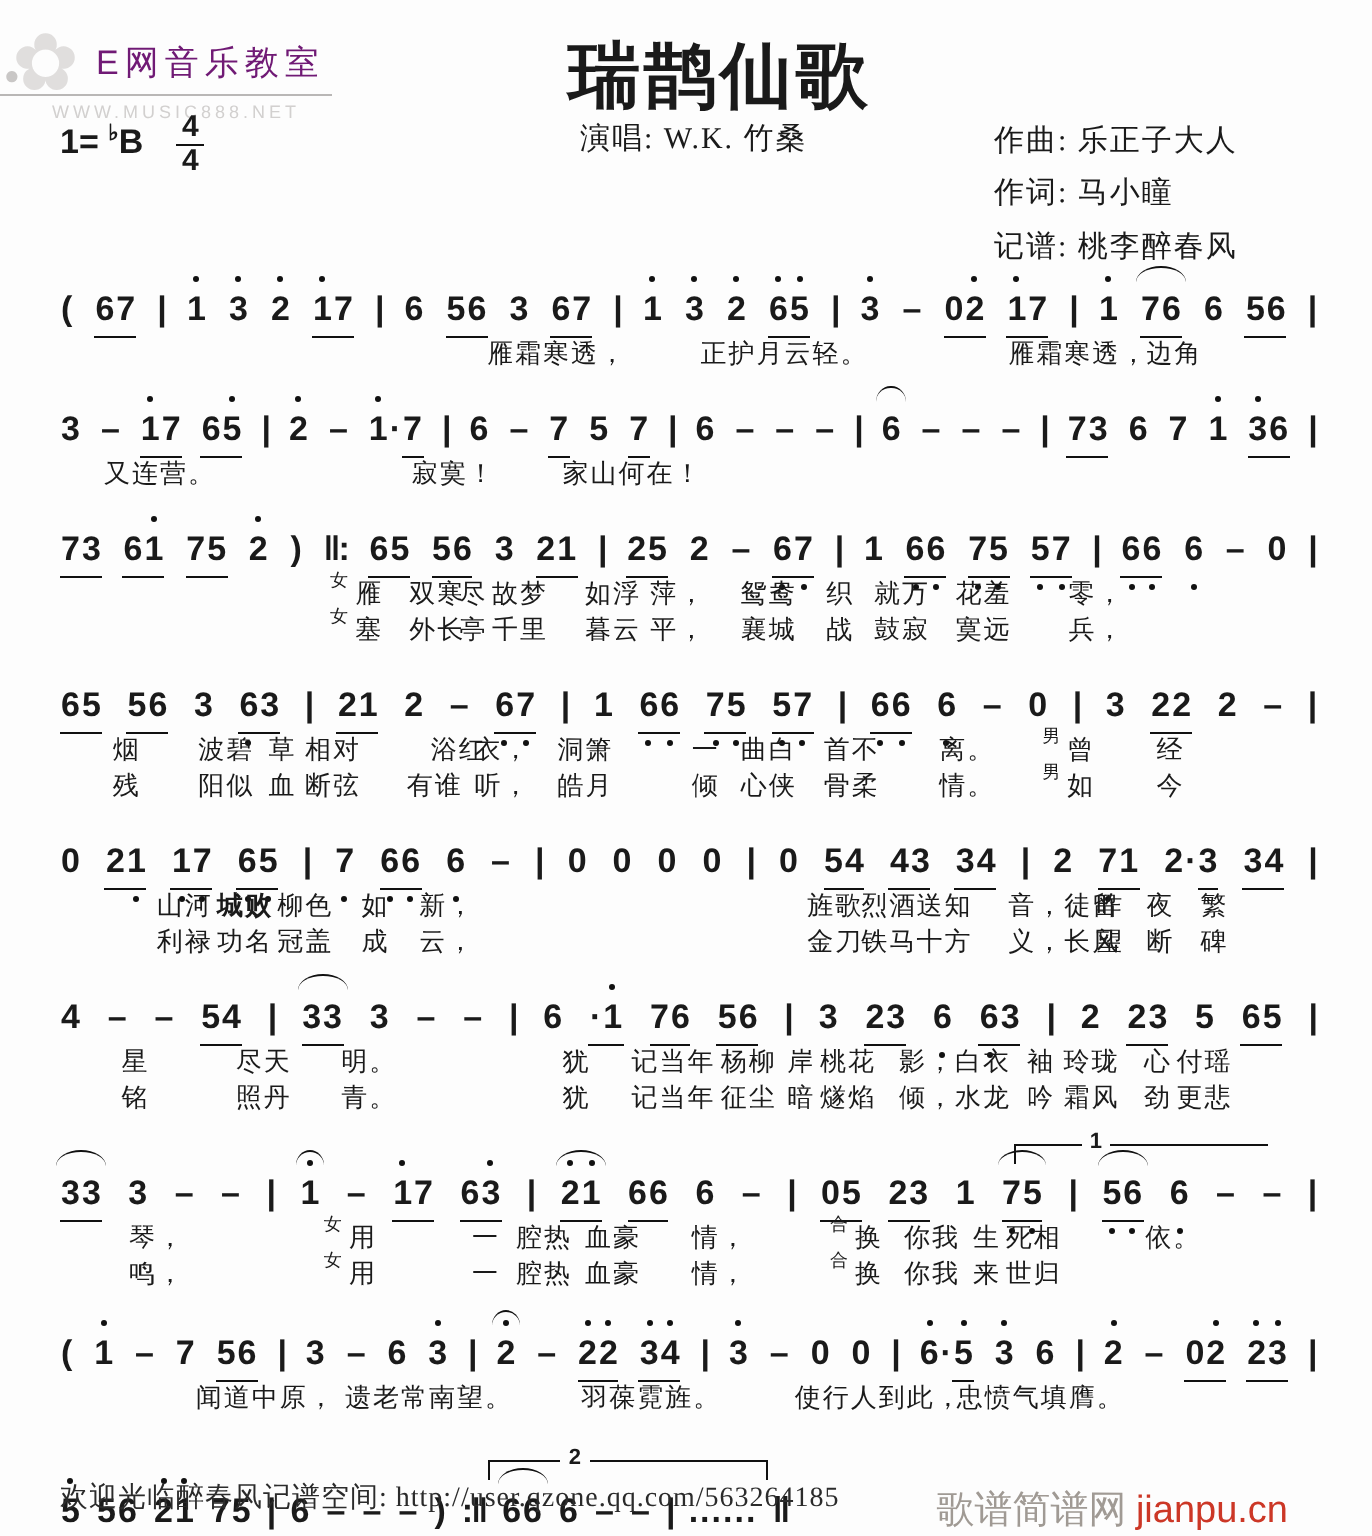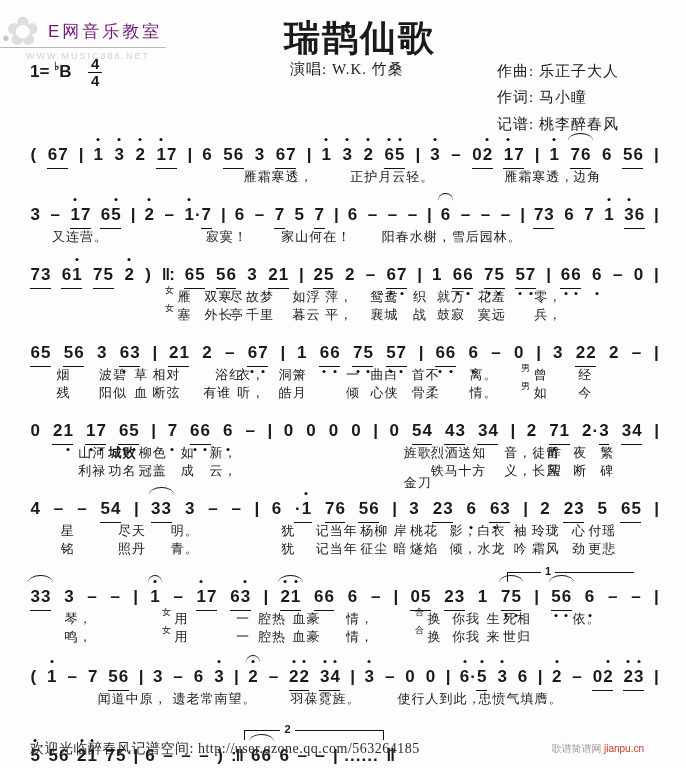--- a/index.html
+++ b/index.html
@@ -45,21 +45,21 @@
        border-top:1.6px solid #111;border-radius:50% 50% 0 0/100% 100% 0 0;}
   .lyr{position:relative;height:18px;font-size:13px;}
   .seg{position:absolute;top:0;white-space:nowrap;letter-spacing:1px;}
   .seg.voice{font-size:9px;top:-4px;letter-spacing:0;}
   .volta{position:absolute;top:-12px;height:9px;border-top:1.5px solid #111;border-left:1.5px solid #111;}
   .volta.r{border-right:1.5px solid #111;}
   .volta span{position:absolute;left:26%;top:-8px;background:#fdfdfd;padding:0 4px;
               font-size:11px;font-weight:bold;font-family:"Liberation Sans",sans-serif;}
   
   #footer-left{position:absolute;left:30px;top:740px;font-size:14px;letter-spacing:0.5px;color:#2b2b2b;}
-  #footer-right{position:absolute;right:42px;top:742px;font-size:10px;}
+  #footer-right{position:absolute;right:42px;top:742px;font-size:19px;}
   #footer-right .g{color:#a09a94;}
   #footer-right .r{color:#cc3726;font-family:"Liberation Sans",sans-serif;}
 </style>
 </head>
 <body>
 
 <div id="page">
   <div id="header">
     <span class="logo-blob">●</span>
     <span class="logo-rose">✿</span>
@@ -150,21 +150,20 @@
           <span class="tok"><span class="ch">6</span></span>
           <span class="tok"><span class="ch">7</span></span>
           <span class="tok"><span class="ch hi">1</span></span>
           <span class="tok"><span class="ch u hi">3</span><span class="ch u">6</span></span>
           <span class="tok bar">|</span>
         </div>
         <div class="lyr">
           <span class="seg" style="left: 3.5%;">又连营。</span>
           <span class="seg" style="left: 28%;">寂寞！</span>
           <span class="seg" style="left: 40%;">家山何在！</span>
-          <span class="seg" style="left: 56%;">阳春水榭，雪后园林。</span>
         </div>
       </div>
       <div class="line" style="margin-top: 16px;">
         <div class="notes">
           <span class="tok"><span class="ch u">7</span><span class="ch u">3</span></span>
           <span class="tok"><span class="ch u">6</span><span class="ch u hi">1</span></span>
           <span class="tok"><span class="ch u">7</span><span class="ch u">5</span></span>
           <span class="tok"><span class="ch hi">2</span></span>
           <span class="tok"><span class="ch">)</span></span>
           <span class="tok bar">‖:</span>
@@ -320,21 +319,21 @@
           <span class="seg" style="left: 82.5%;">昨</span>
           <span class="seg" style="left: 86.5%;">夜</span>
           <span class="seg" style="left: 90.8%;">繁</span>
         </div>
         <div class="lyr">
           <span class="seg" style="left: 7.7%;">利禄</span>
           <span class="seg" style="left: 12.5%;">功名</span>
           <span class="seg" style="left: 17.3%;">冠盖</span>
           <span class="seg" style="left: 24%;">成</span>
           <span class="seg" style="left: 28.6%;">云，</span>
-          <span class="seg" style="left: 59.5%; margin-top: 12px;">金刀</span>
+          <span class="seg" style="left: 59.5%;">金刀</span>
           <span class="seg" style="left: 63.8%;">铁马</span>
           <span class="seg" style="left: 68.2%;">十方</span>
           <span class="seg" style="left: 75.5%;">义，长风</span>
           <span class="seg" style="left: 82.5%;">望</span>
           <span class="seg" style="left: 86.5%;">断</span>
           <span class="seg" style="left: 90.8%;">碑</span>
         </div>
       </div>
       <div class="line" style="margin-top: 16px;">
         <div class="notes">

